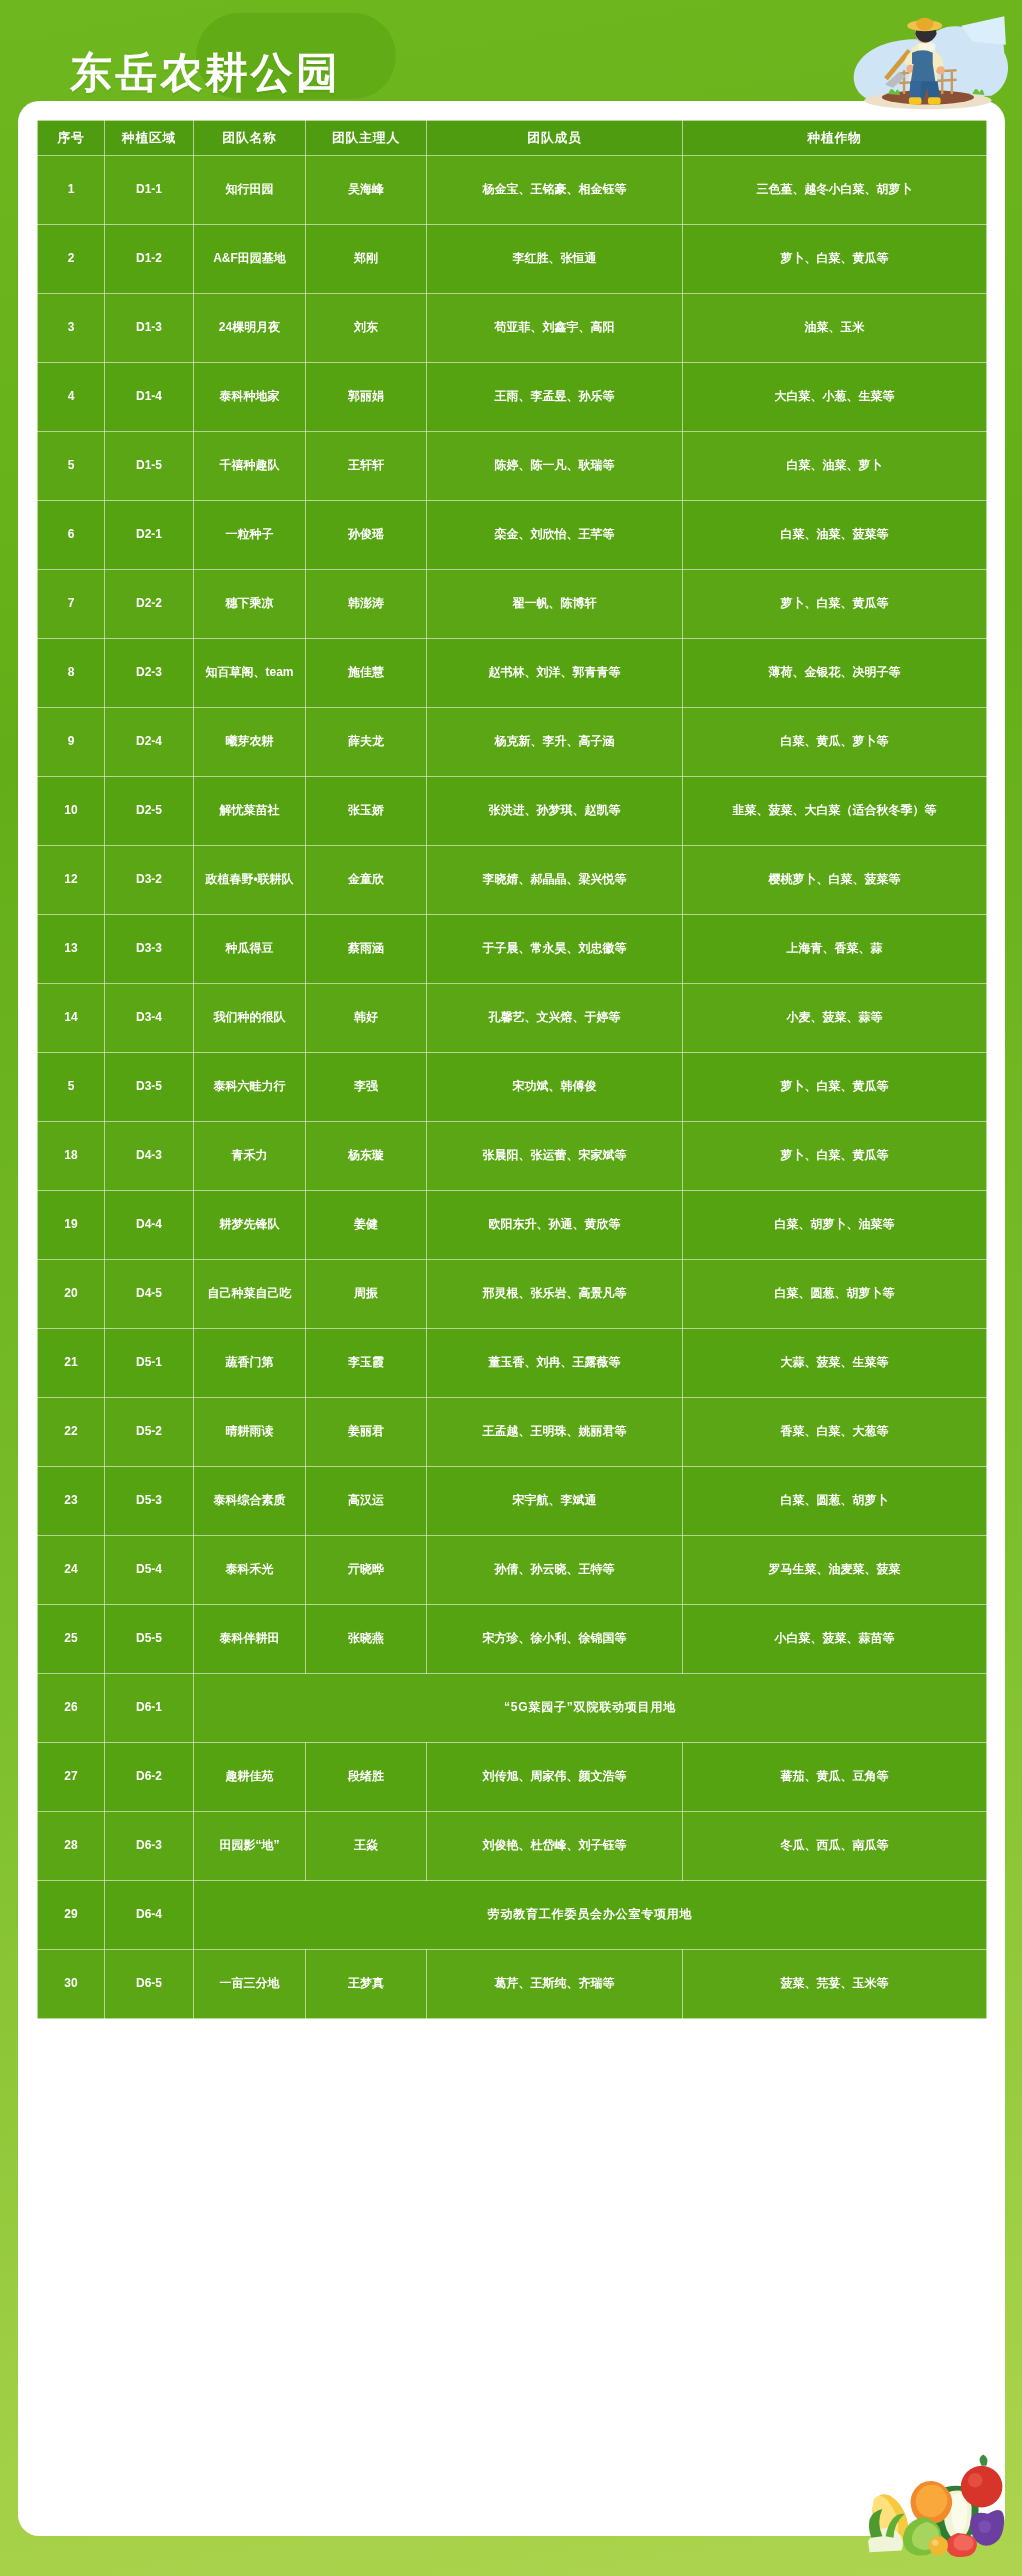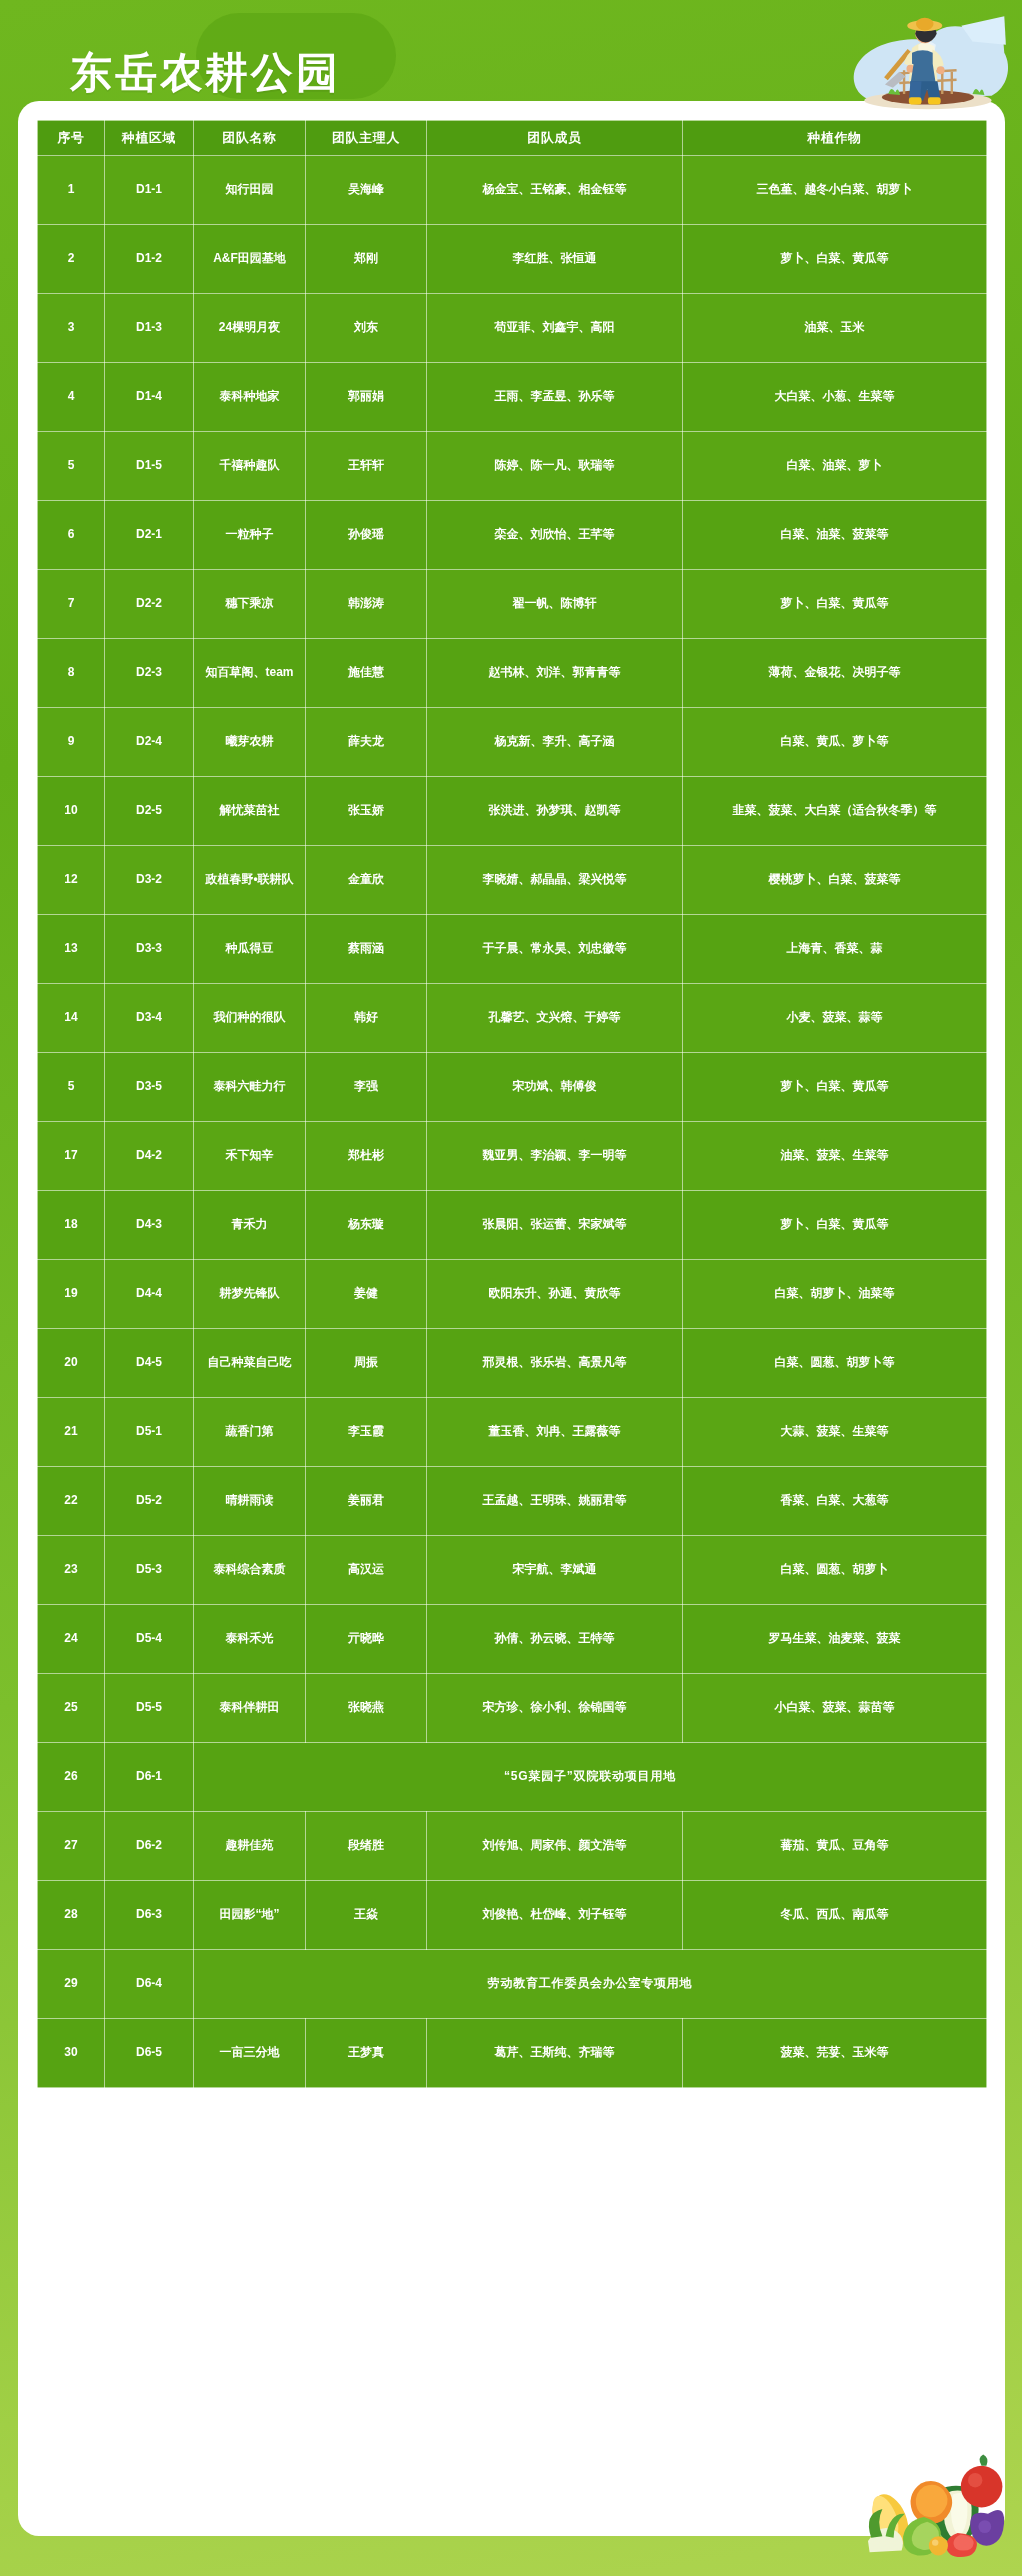--- a/index.html
+++ b/index.html
@@ -302,28 +302,20 @@
         </tr>
         <tr>
           <td>5</td>
           <td>D3-5</td>
           <td>泰科六畦力行</td>
           <td>李强</td>
           <td>宋功斌、韩傅俊</td>
           <td>萝卜、白菜、黄瓜等</td>
         </tr>
         <tr>
-          <td>17</td>
-          <td>D4-2</td>
-          <td>禾下知辛</td>
-          <td>郑杜彬</td>
-          <td>魏亚男、李治颖、李一明等</td>
-          <td>油菜、菠菜、生菜等</td>
-        </tr>
-        <tr>
           <td>18</td>
           <td>D4-3</td>
           <td>青禾力</td>
           <td>杨东璇</td>
           <td>张晨阳、张运蕾、宋家斌等</td>
           <td>萝卜、白菜、黄瓜等</td>
         </tr>
         <tr>
           <td>19</td>
           <td>D4-4</td>

